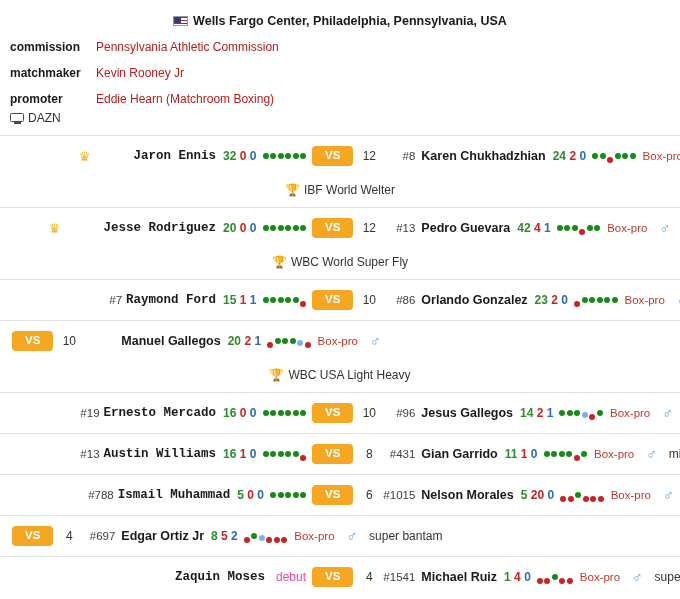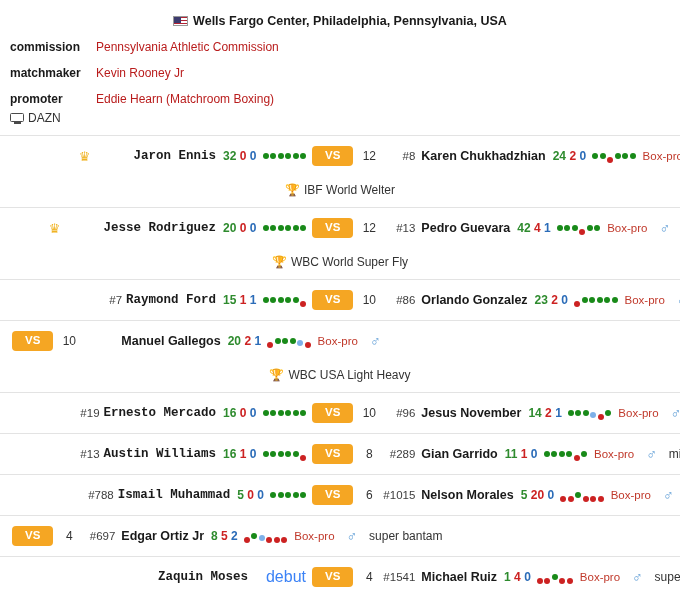--- a/index.html
+++ b/index.html
@@ -185,23 +185,23 @@
   }
   .record {
     font-size: 12px;
     font-weight: bold;
     margin-left: 7px;
   }
   .rec-w { color: #2e8b2e; }
   .rec-l { color: #cc2222; }
   .rec-d { color: #2b6cb8; }
   .debut-label {
-    font-size: 16px;
-    color: #3b82f6;
-    margin-left: 18px;
+    font-size: 12px;
+    color: #ec4899;
+    margin-left: 11px;
   }
 
   
   .form-dots {
     display: inline-flex;
     align-items: flex-end;
     height: 14px;
     margin-left: 6px;
     gap: 1.5px;
   }
@@ -472,21 +472,21 @@
             <span class="dot win"></span>
             <span class="dot win"></span>
             <span class="dot win"></span>
             <span class="dot win"></span>
           </span>
         </div>
         <span class="vs-badge">VS</span>
         <span class="rounds">10</span>
         <div class="side-right">
           <span class="rank-badge-right">#96</span>
-          <span class="fighter-name">Jesus November</span>
+          <span class="fighter-name">Jesus Gallegos</span>
           <span class="record"><span class="rec-w">14</span> <span class="rec-l">2</span> <span class="rec-d">1</span> </span>
           <span class="form-dots">
             <span class="dot win"></span>
             <span class="dot win"></span>
             <span class="dot win"></span>
             <span class="dot draw"></span>
             <span class="dot loss"></span>
             <span class="dot win"></span>
           </span>
           <span class="box-pro">Box-pro</span>
@@ -506,21 +506,21 @@
             <span class="dot win"></span>
             <span class="dot win"></span>
             <span class="dot win"></span>
             <span class="dot win"></span>
             <span class="dot loss"></span>
           </span>
         </div>
         <span class="vs-badge">VS</span>
         <span class="rounds">8</span>
         <div class="side-right">
-          <span class="rank-badge-right">#289</span>
+          <span class="rank-badge-right">#431</span>
           <span class="fighter-name">Gian Garrido</span>
           <span class="record"><span class="rec-w">11</span> <span class="rec-l">1</span> <span class="rec-d">0</span> </span>
           <span class="form-dots">
             <span class="dot win"></span>
             <span class="dot win"></span>
             <span class="dot win"></span>
             <span class="dot win"></span>
             <span class="dot loss"></span>
             <span class="dot win"></span>
           </span>

